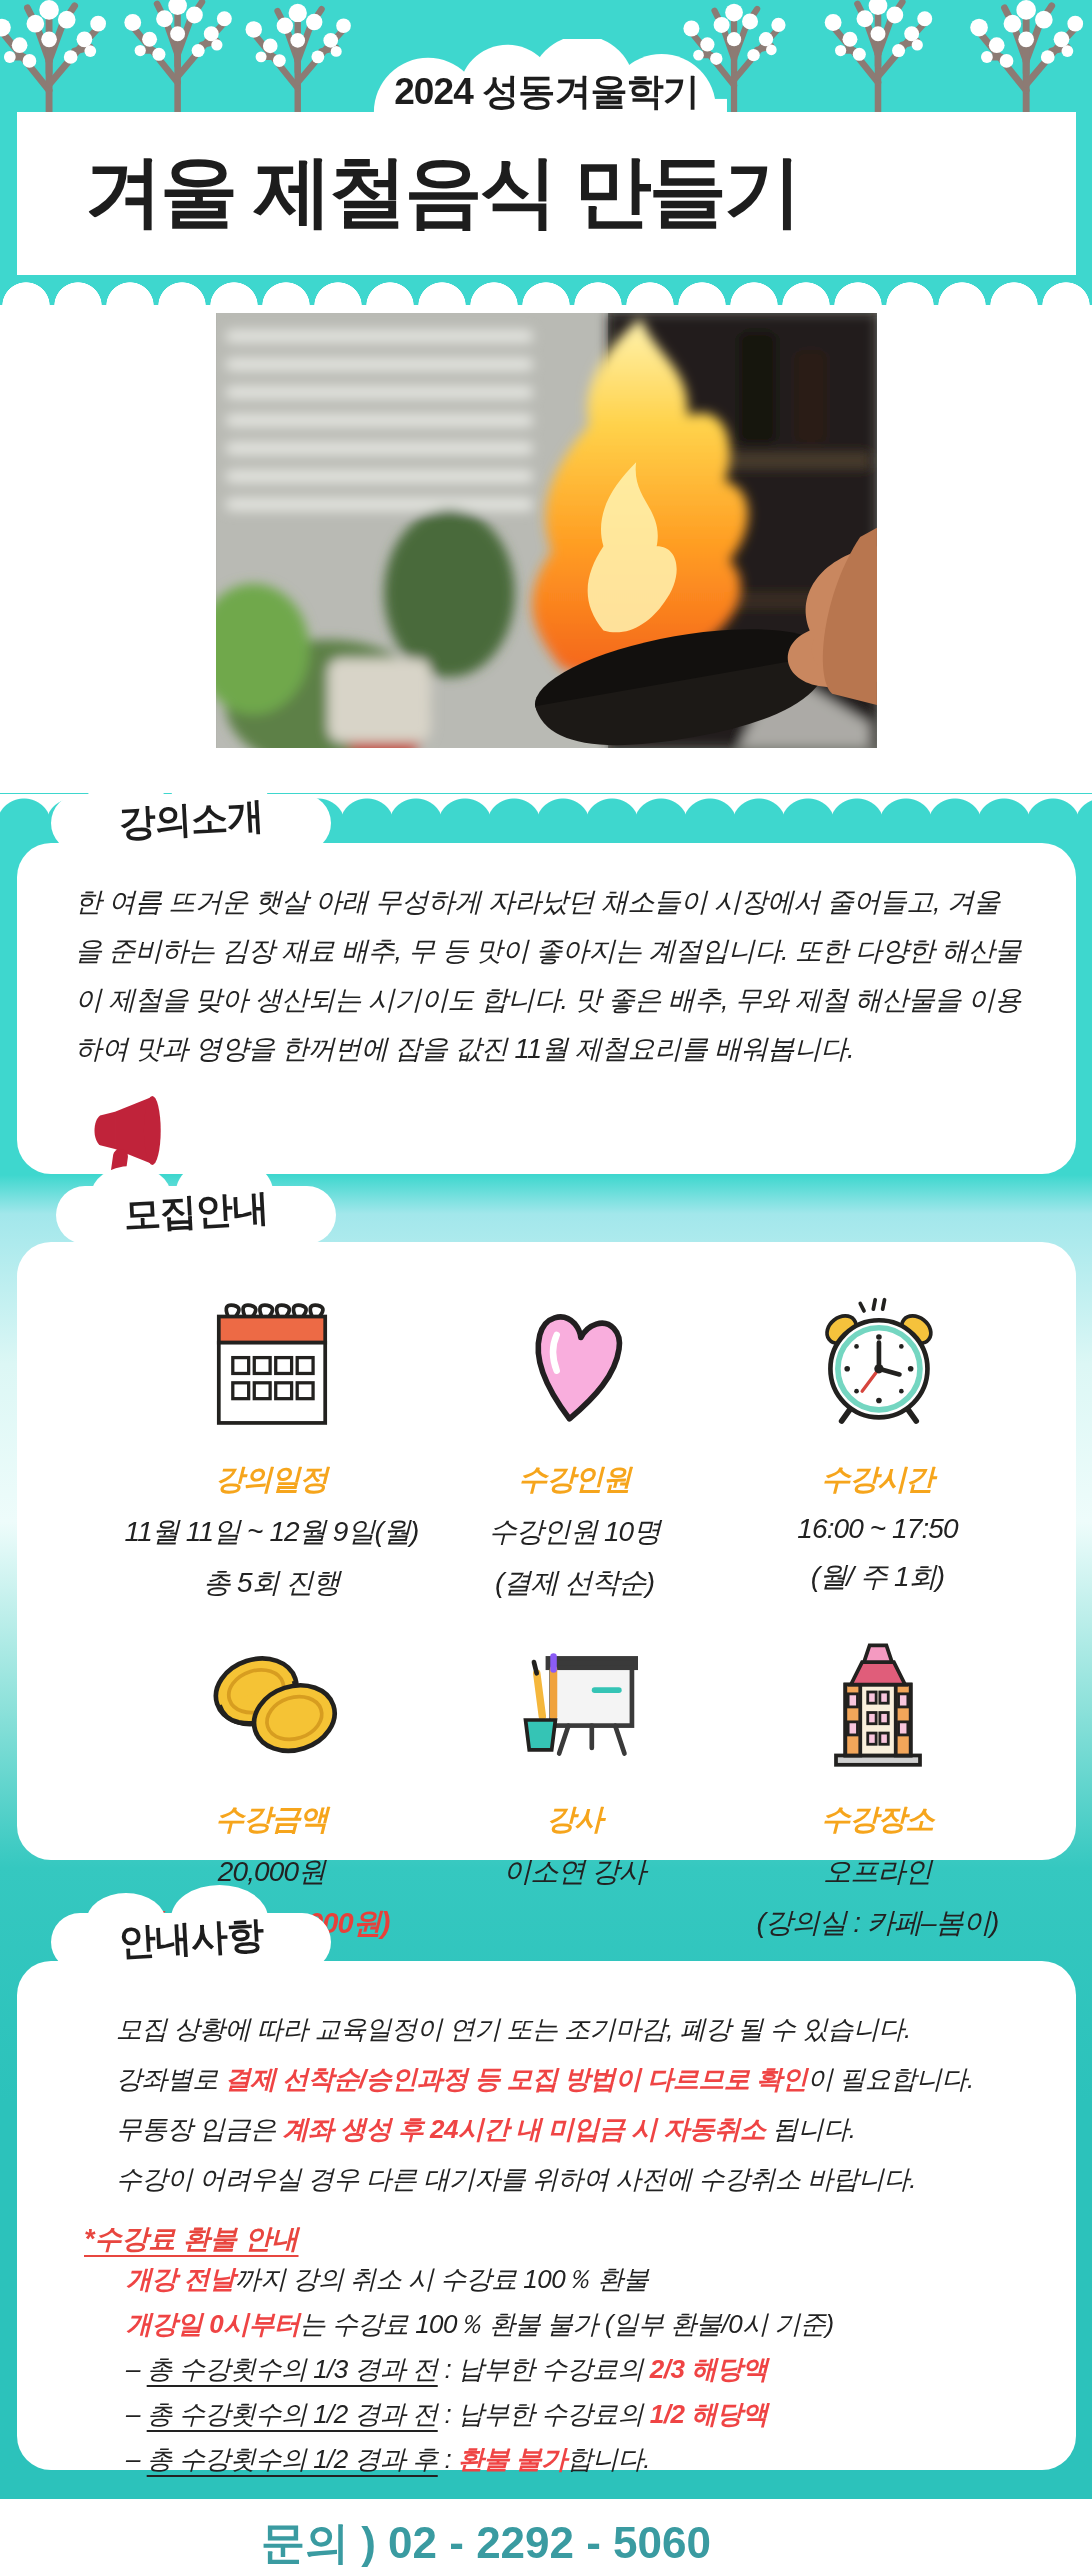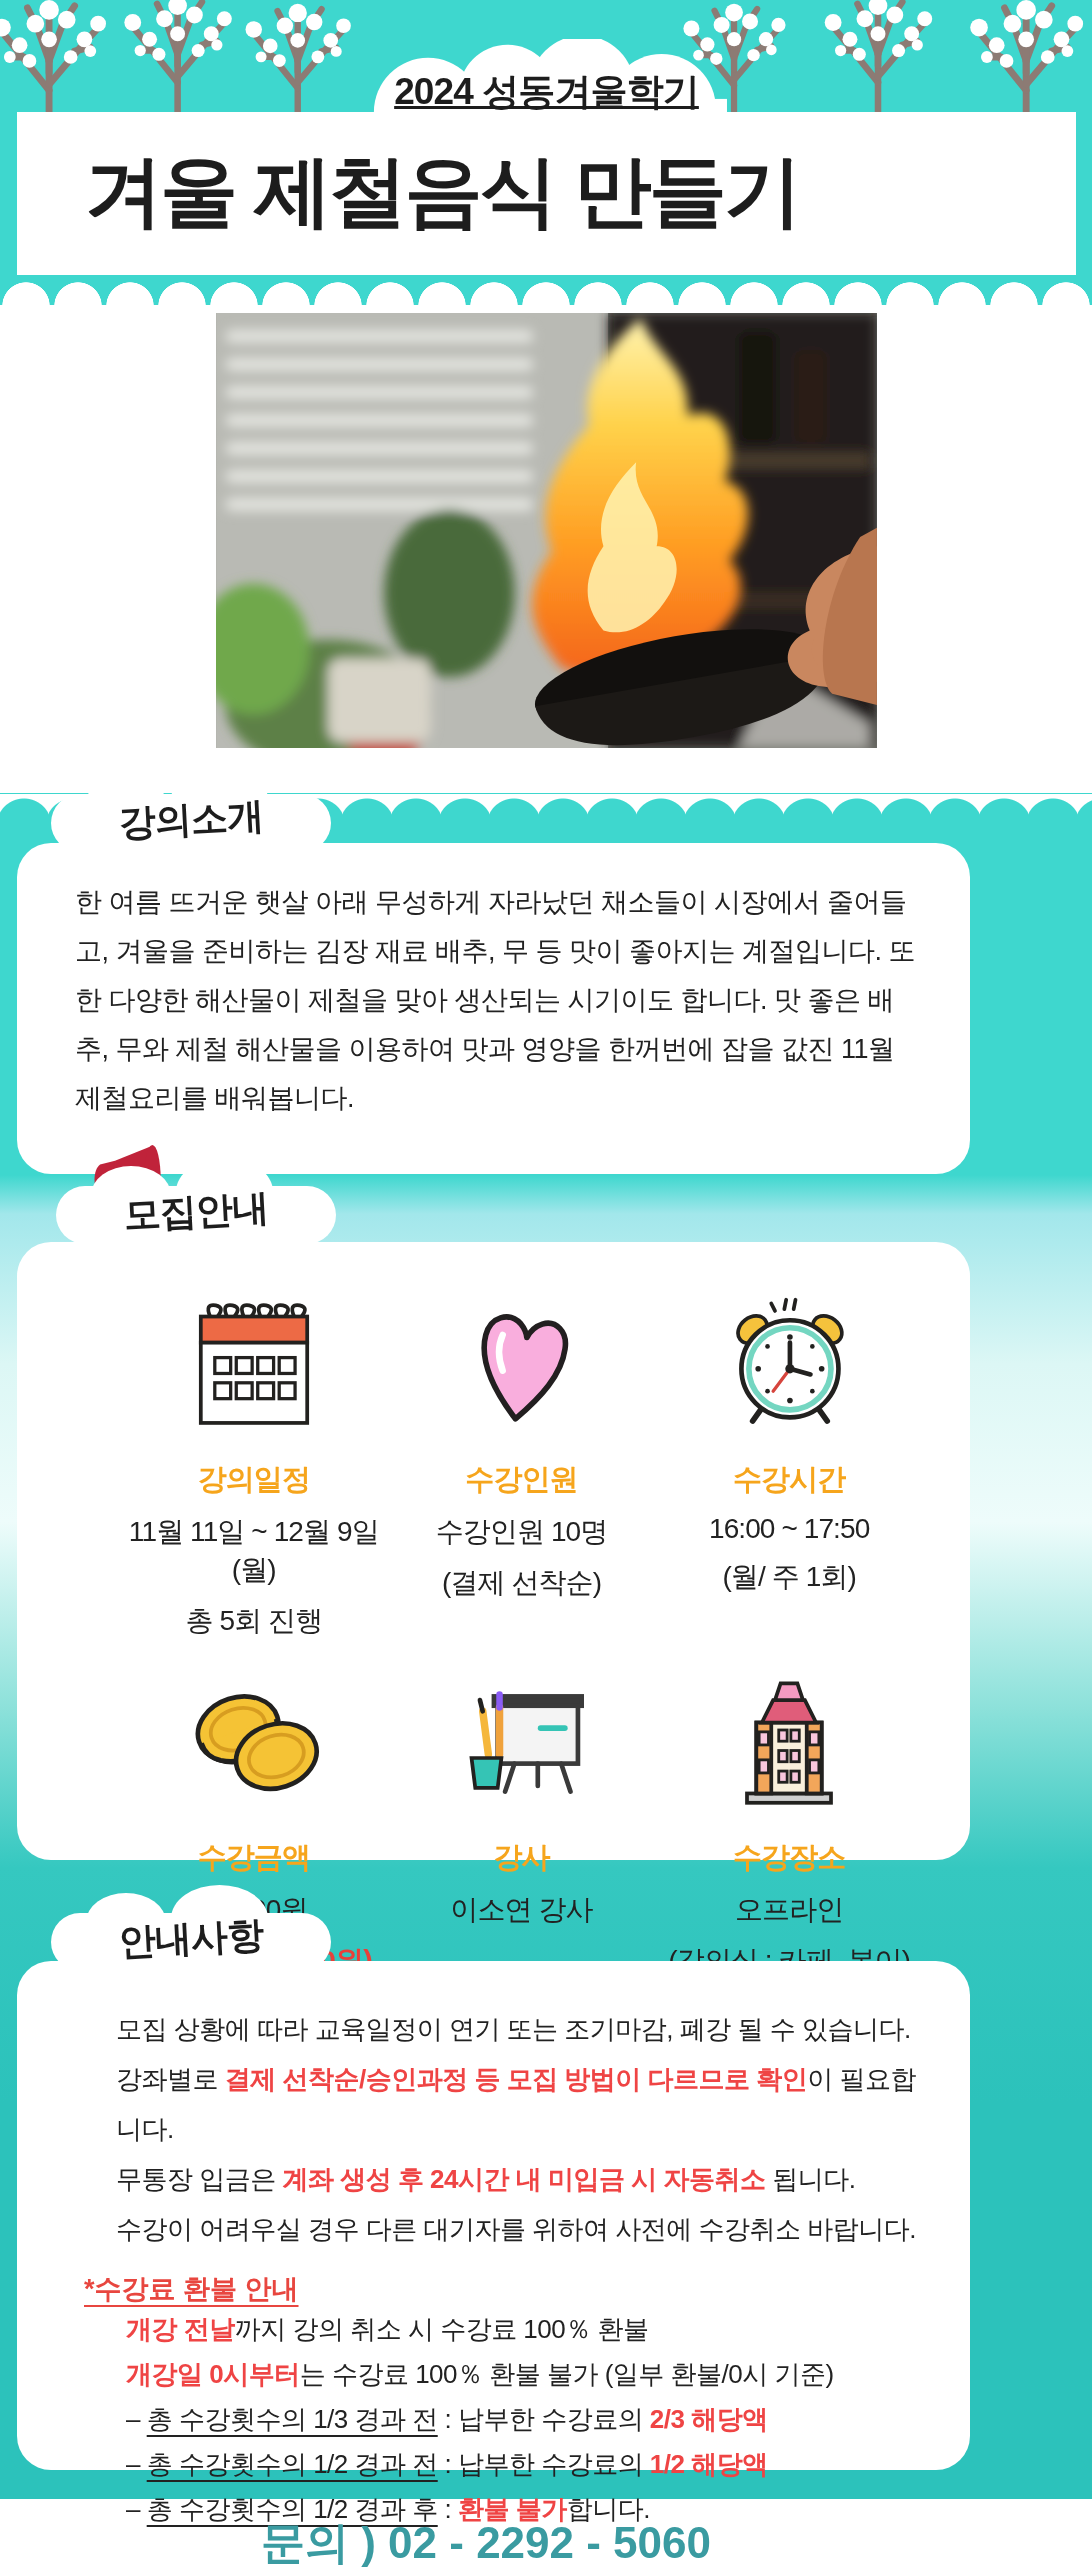--- a/index.html
+++ b/index.html
@@ -14,21 +14,21 @@
       #2cc2bb 2102px, #2cc2bb 2499px,
       #ffffff 2499px, #ffffff 2576px);
   }
   
   .trees { position:absolute; top:0; }
   .trees.left { left:0; }
   .trees.right { right:0; }
   .badge-cloud-svg { position:absolute; left:344px; top:39px; }
   .badge-text {
     position:absolute; left:0; top:67px; width:1093px; text-align:center;
-    font-size:37px; font-weight:800; color:#1d1d1d; letter-spacing:-0.9px;text-decoration:underline;
+    font-size:37px; font-weight:800; color:#1d1d1d; letter-spacing:-0.9px;
   }
   .title-band {
     position:absolute; left:17px; top:112px; width:1059px; height:163px; background:#fff;
   }
   .main-title {
     position:absolute; left:0; top:140px; width:884px; text-align:center;
     font-size:78px; font-weight:800; color:#1d1d1d; letter-spacing:-2.8px;
   }
   
   .scallop-white-bumps {
@@ -47,21 +47,21 @@
   
   .cloud-label { position:absolute; z-index:5; }
   .cloud-label .blob { position:absolute; left:0; top:13px; width:280px; height:58px; background:#fff; border-radius:41px; }
   .cloud-label .blob::before { content:""; position:absolute; top:-20.5px; left:35px; width:80px; height:58px; background:#fff; border-radius:50%; }
   .cloud-label .blob::after  { content:""; position:absolute; top:-28px; left:120px; width:97px; height:67px; background:#fff; border-radius:50%; }
   .cloud-label .txt {
     position:absolute; left:0; top:0; width:280px; height:78px; display:flex; align-items:center; justify-content:center;
     font-size:37px; font-weight:800; color:#1d1d1d; transform:rotate(-3deg); letter-spacing:-0.9px;
   }
   
-  .card { position:absolute; left:17px; width:953px; background:#fff; border-radius:34px; }
+  .card { position:absolute; left:17px; width:1059px; background:#fff; border-radius:34px;font-style:italic; }
   .intro-card   { top:843px;  height:331px; padding:35px 54px 0 58px; }
   .recruit-card { top:1242px; height:618px; }
   .notice-card  { top:1961px; height:509px; padding:43px 37px 0 67px; }
   
   .intro-par { font-size:27px; font-weight:500; color:#222; line-height:49px; letter-spacing:-0.5px; }
   .supplies { display:flex; margin-top:20.5px; }
   .megaphone { flex:0 0 86px; margin-left:11.2px; }
   .supplies-text { flex:1; text-align:center; font-size:30px; font-weight:700; color:#e8403a; line-height:54px; letter-spacing:-0.5px; }
   
   .grid { display:grid; grid-template-columns:1fr 1fr 1fr; padding:54px 47px 0 103px; row-gap:34px; }

